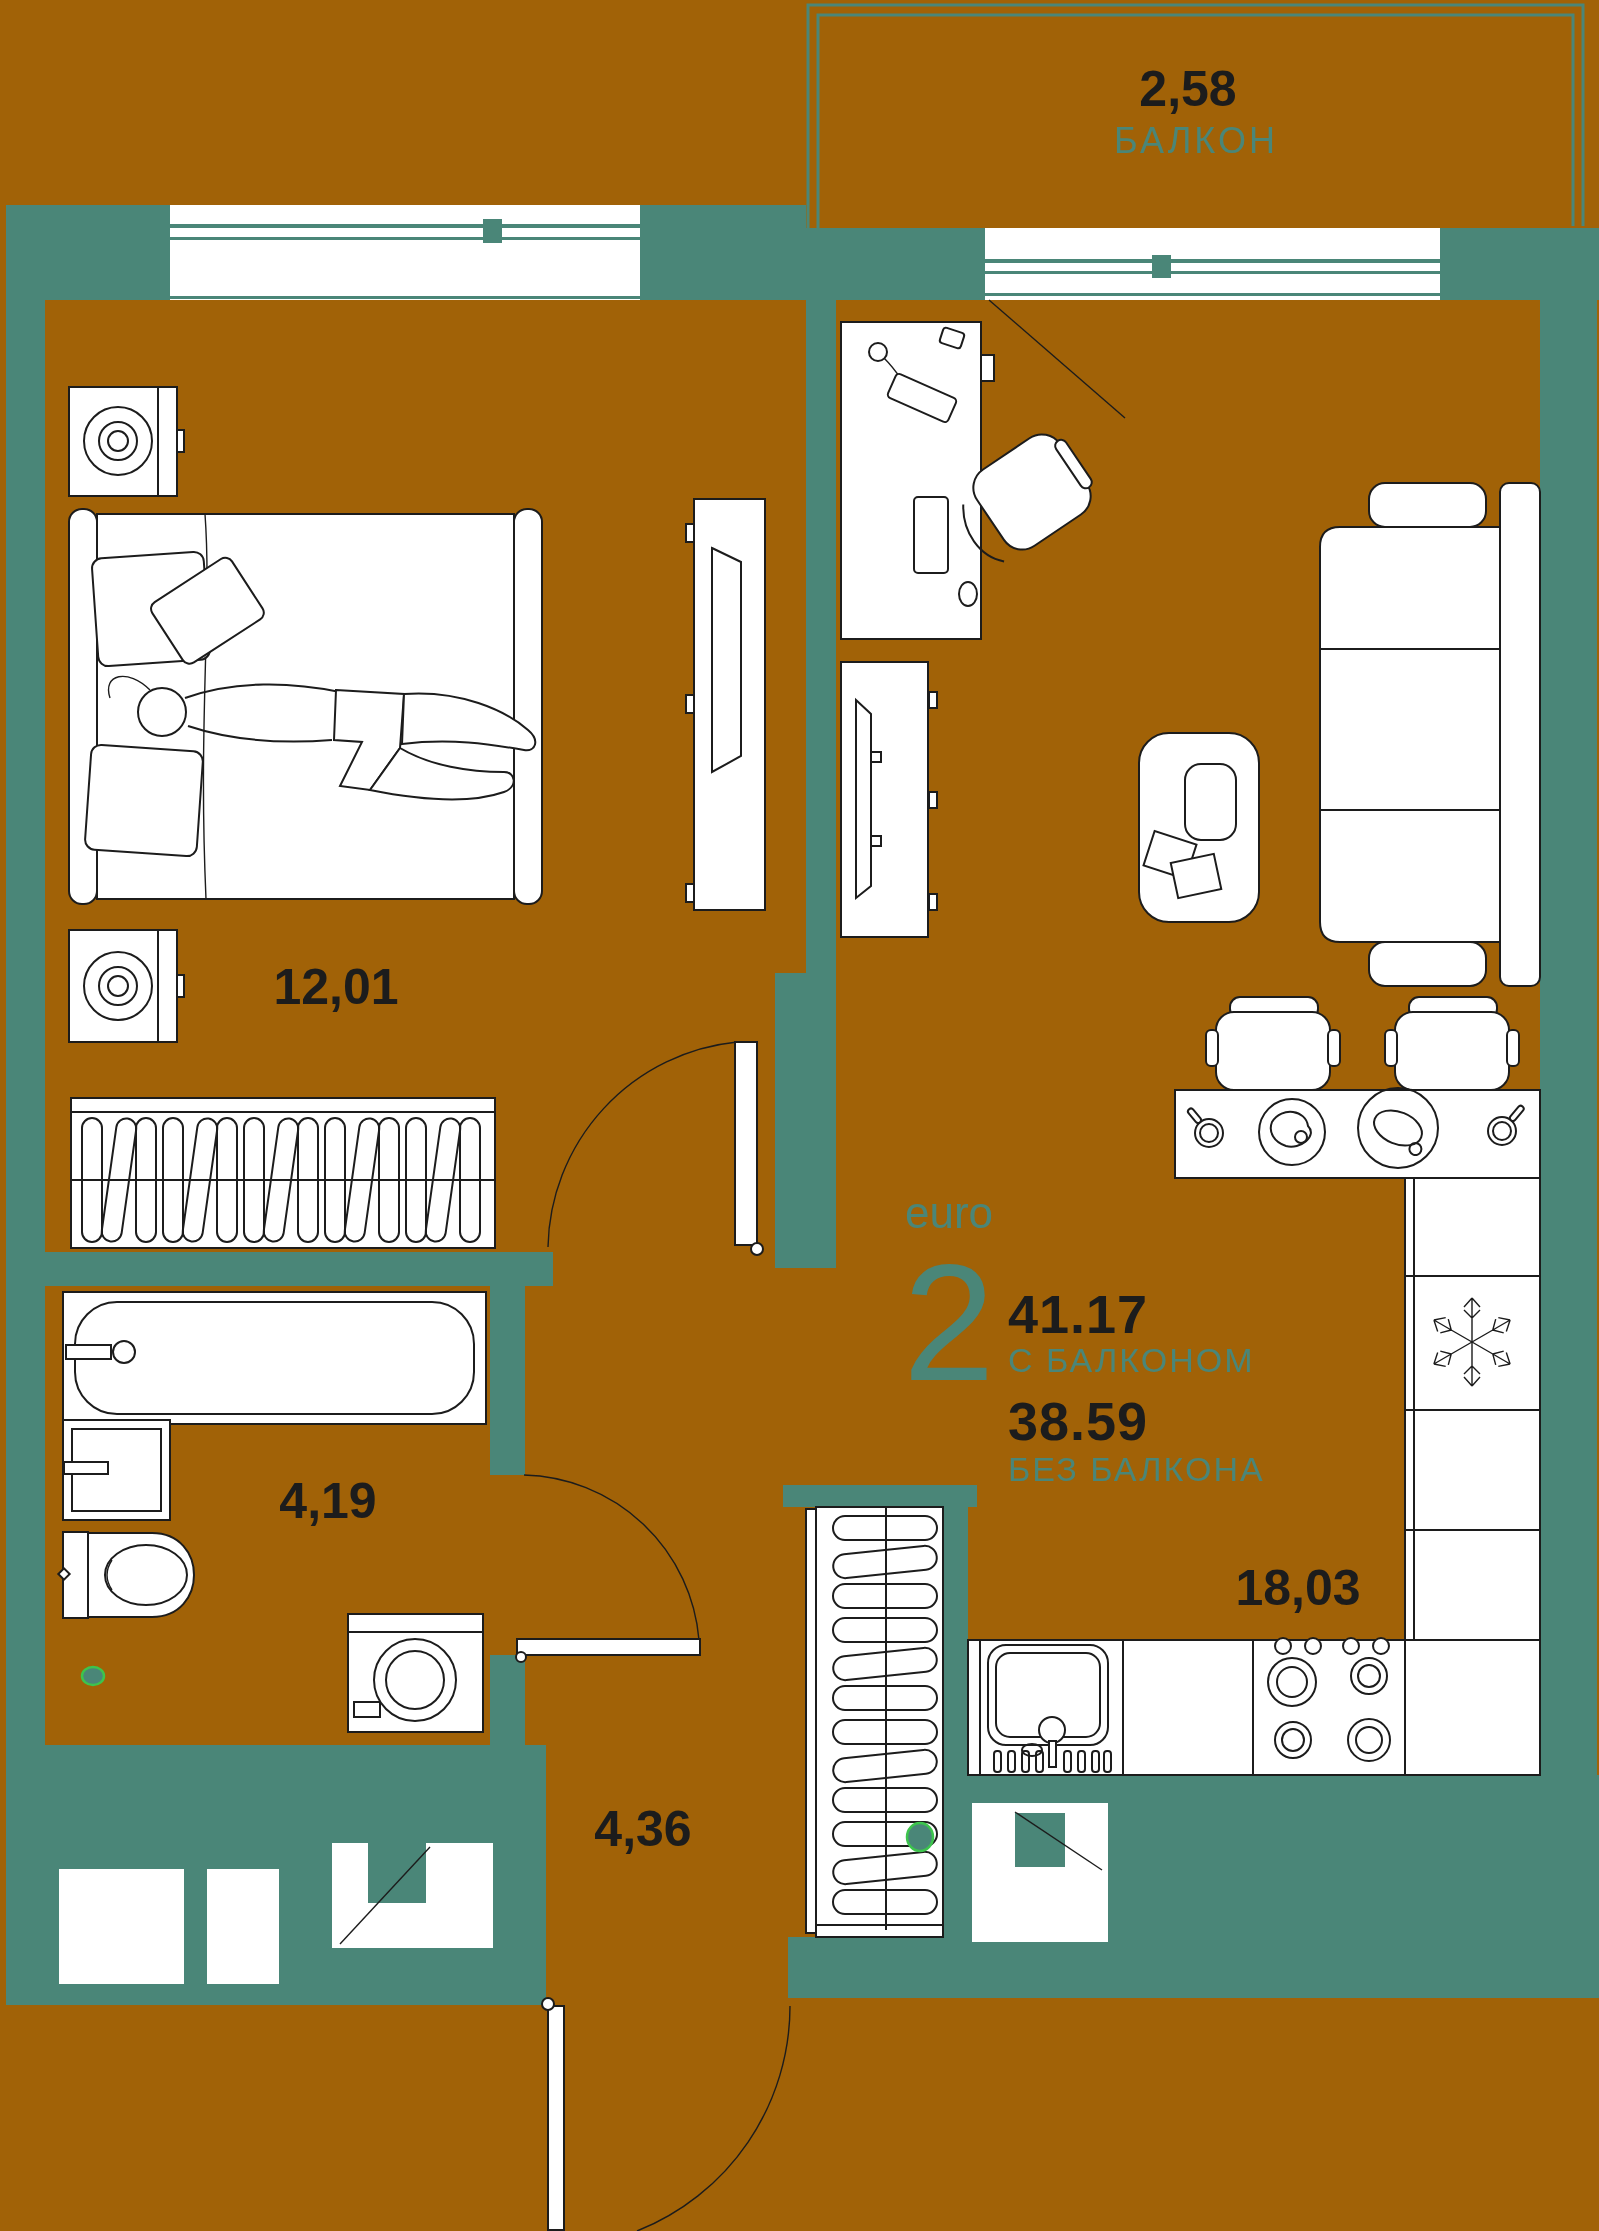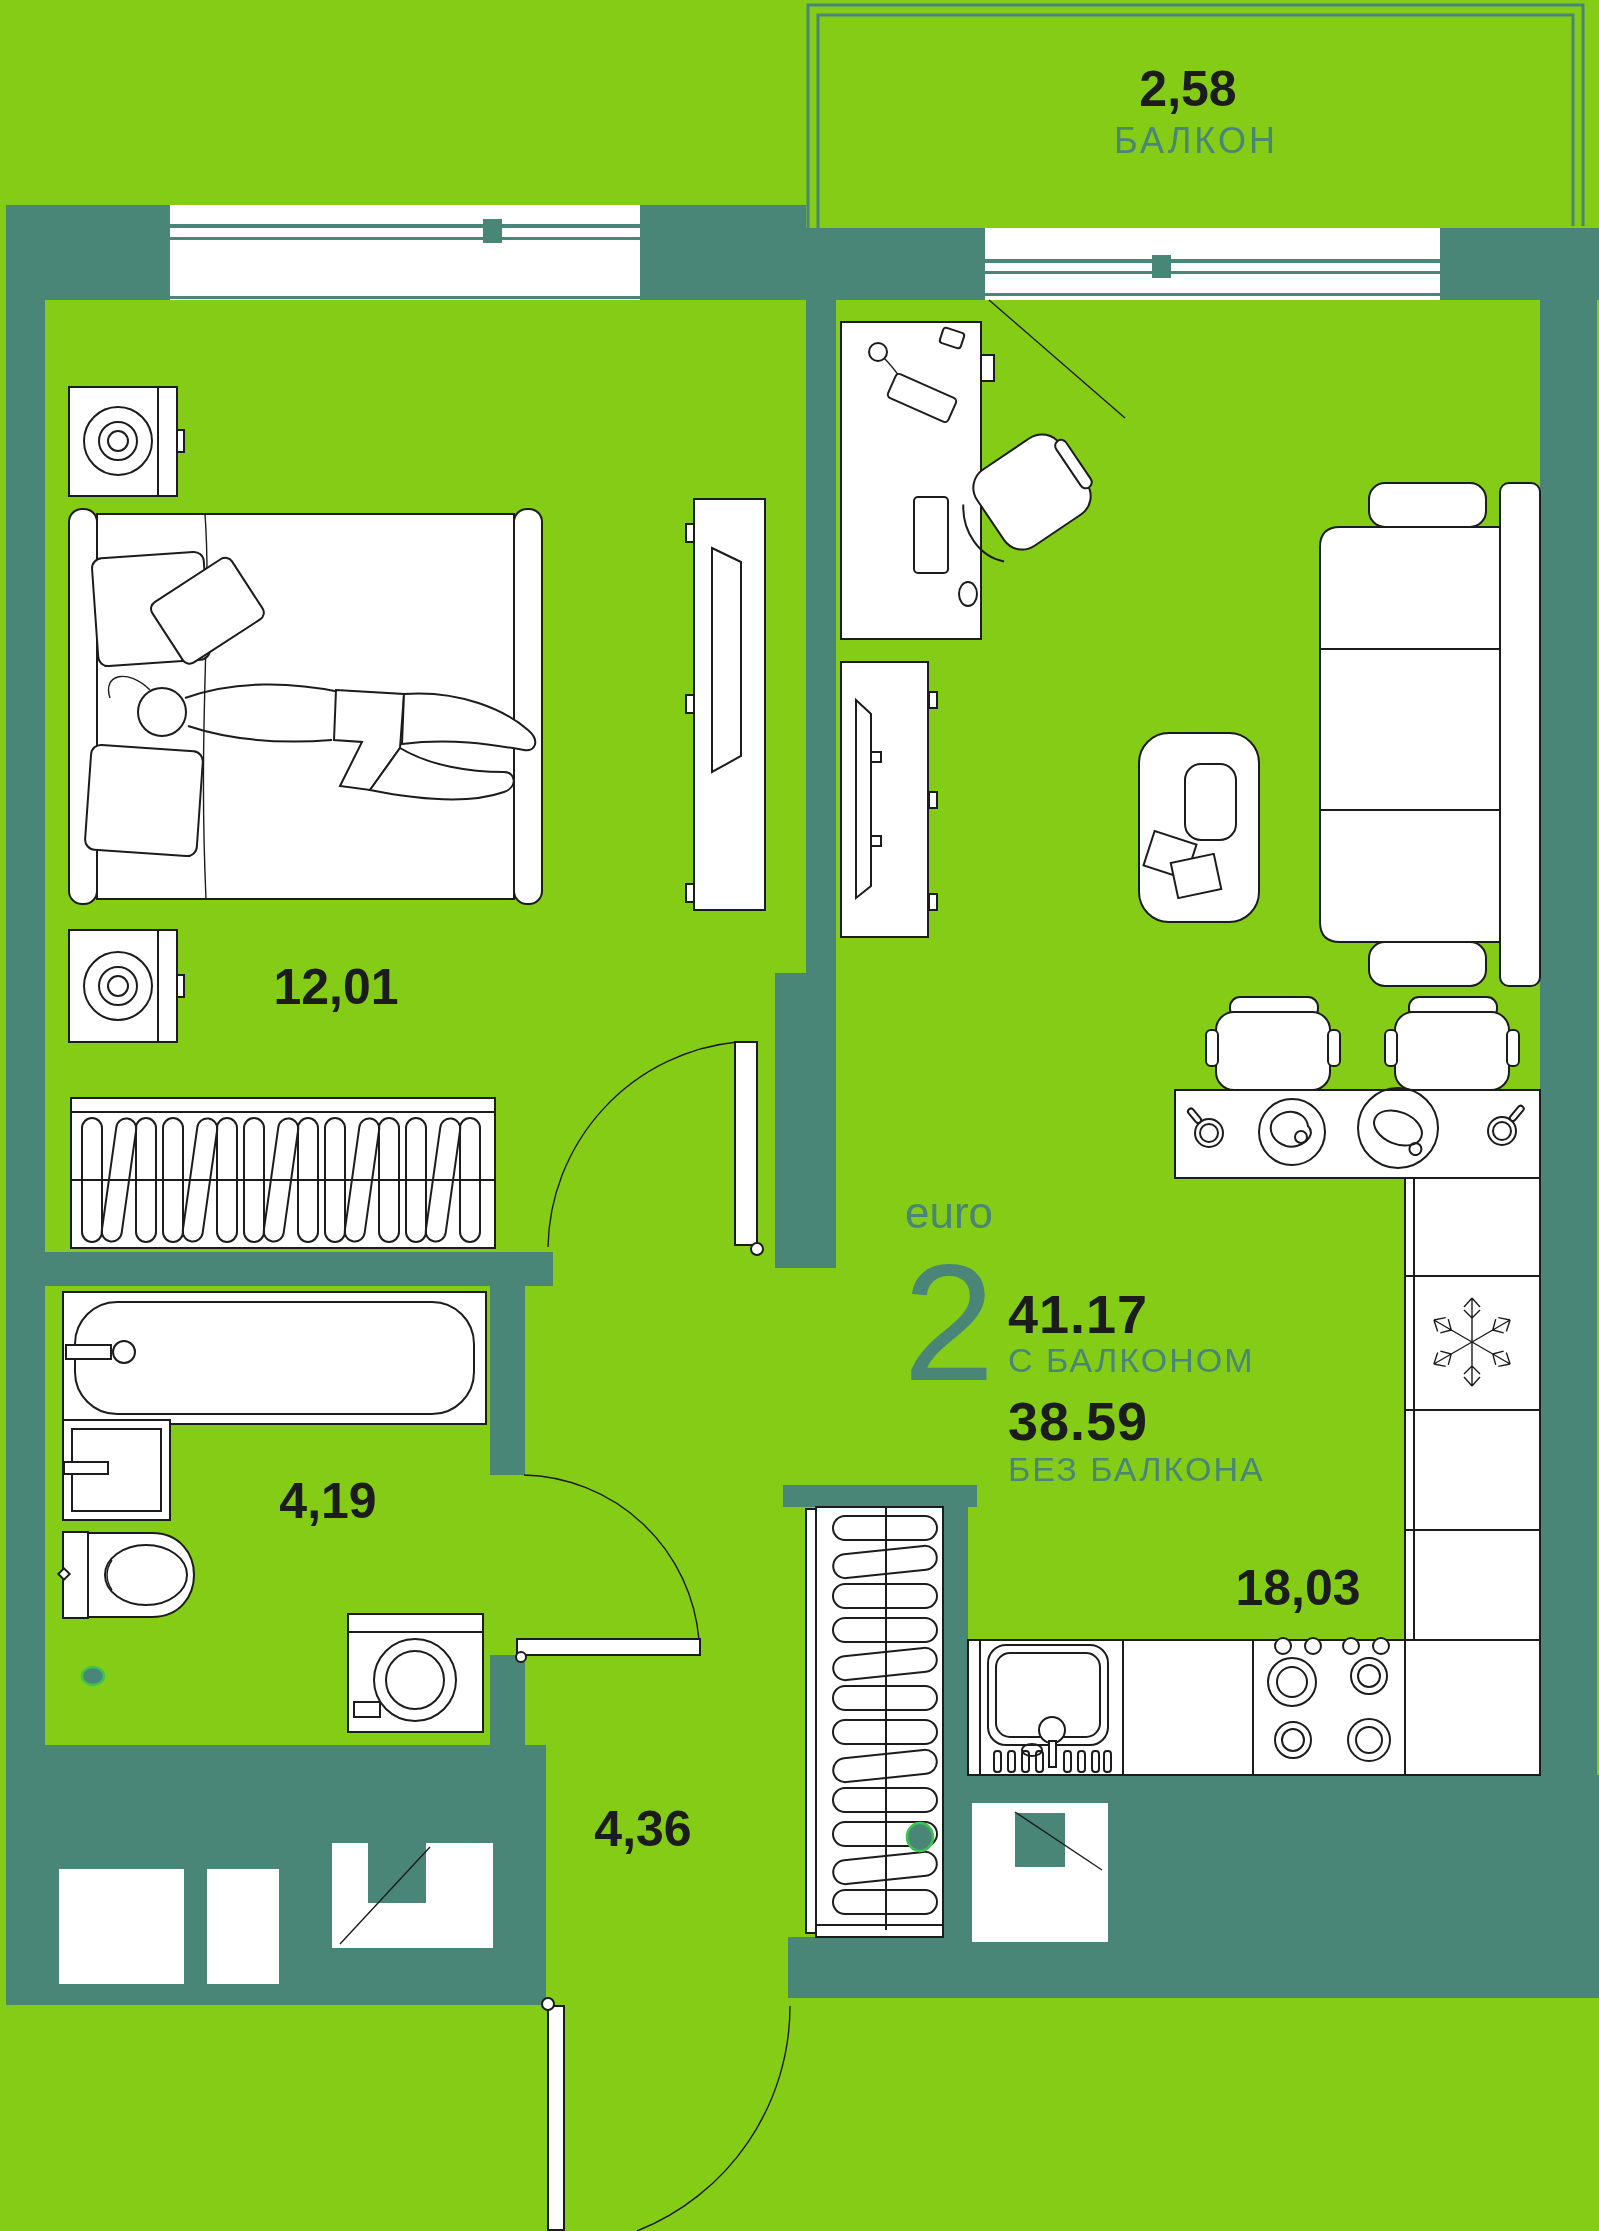--- a/index.html
+++ b/index.html
@@ -1,16 +1,16 @@
 <!DOCTYPE html>
 <html><head>
 <meta charset="utf-8">
 <style>
   html,body{margin:0;padding:0;background:#fff}
-  .page{width:1599px;height:2231px;position:relative;background:#84cc16}
+  .page{width:1599px;height:2231px;position:relative;background:#a16207}
   svg{display:block}
   text{font-family:"Liberation Sans",sans-serif}
   .wall{fill:#4A8678}
   .glass{fill:#4A8678}
   .whitecut{fill:#fff}
   .f{fill:#fff;stroke:#1C1C1C;stroke-width:2}
   .s{fill:none;stroke:#1C1C1C;stroke-width:2}
   .thin{fill:none;stroke:#1C1C1C;stroke-width:1.4}
   .tealline{fill:none;stroke:#4A8678;stroke-width:3}
   .num{font-weight:bold;font-size:50px;fill:#1C1C1C}

